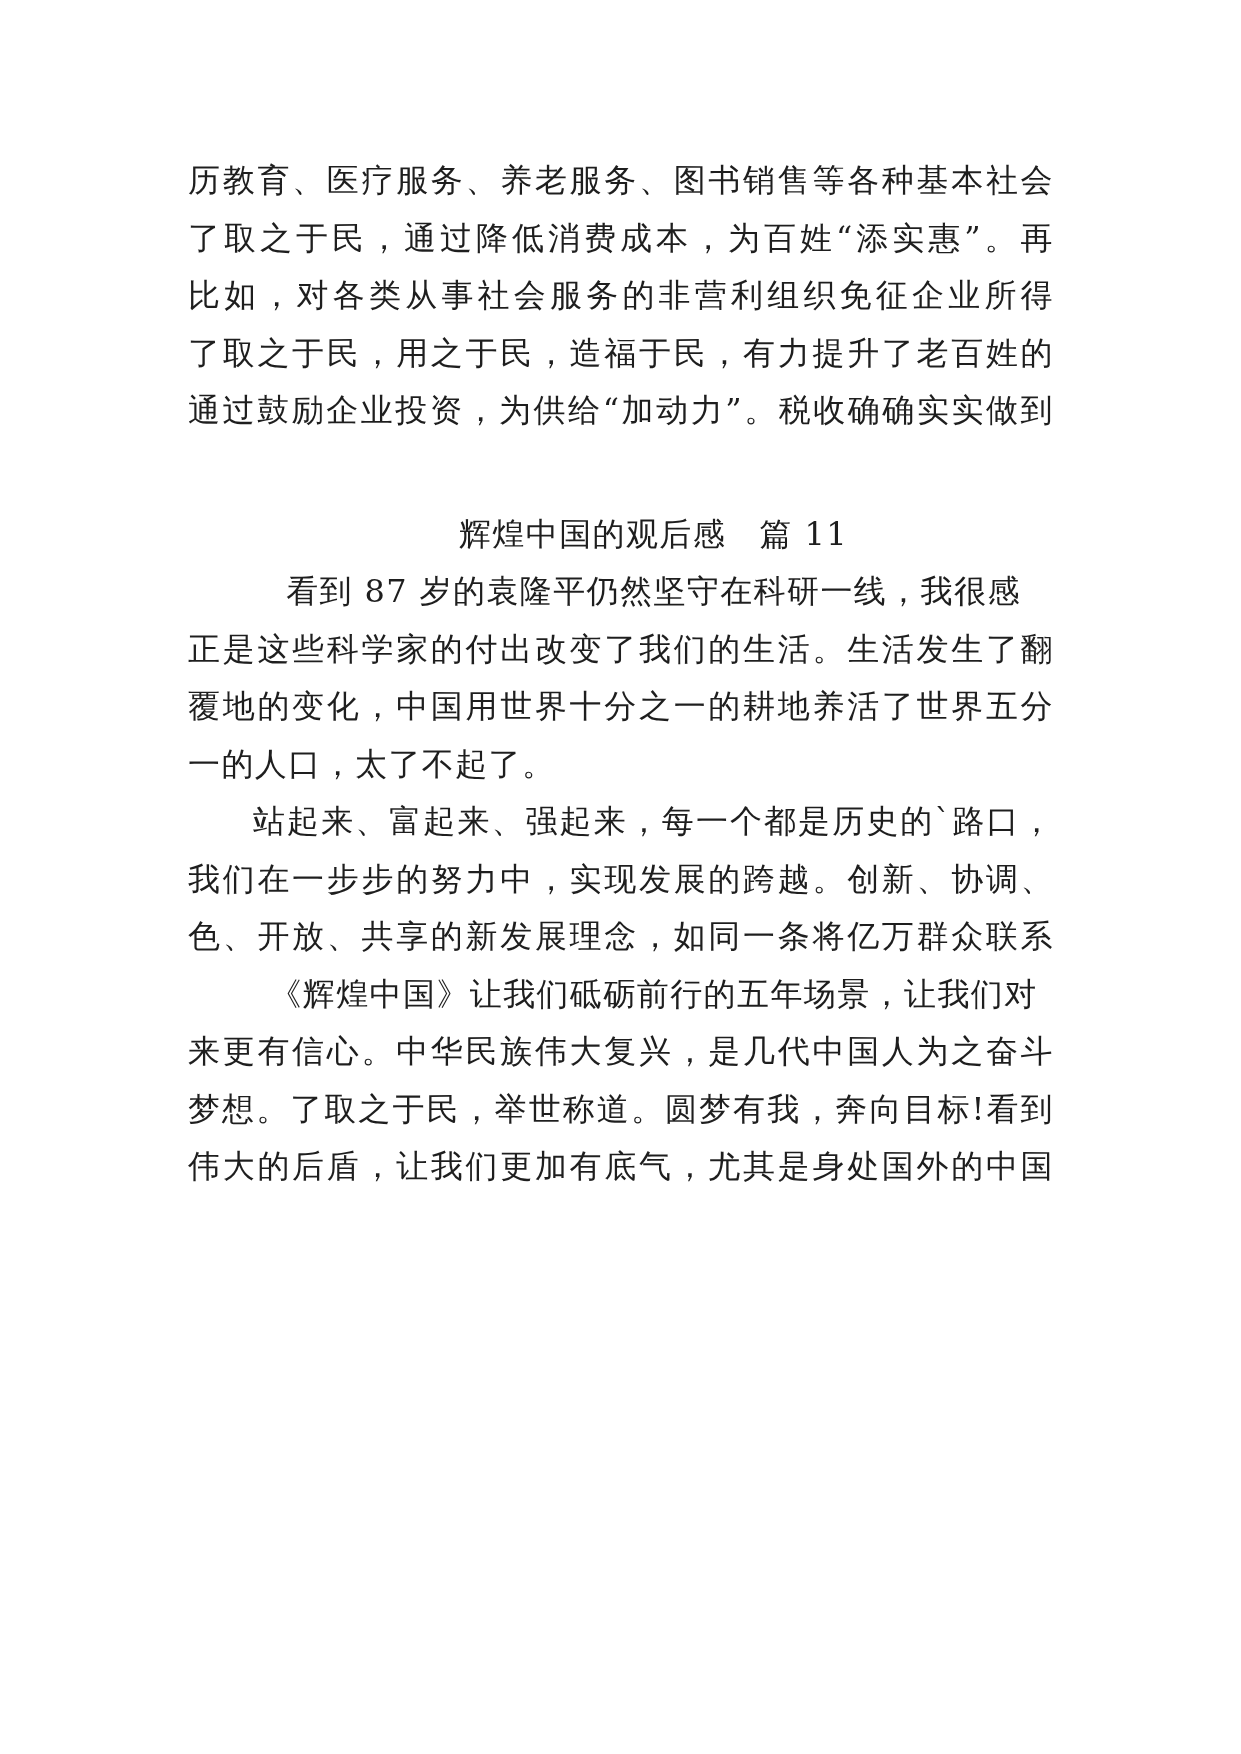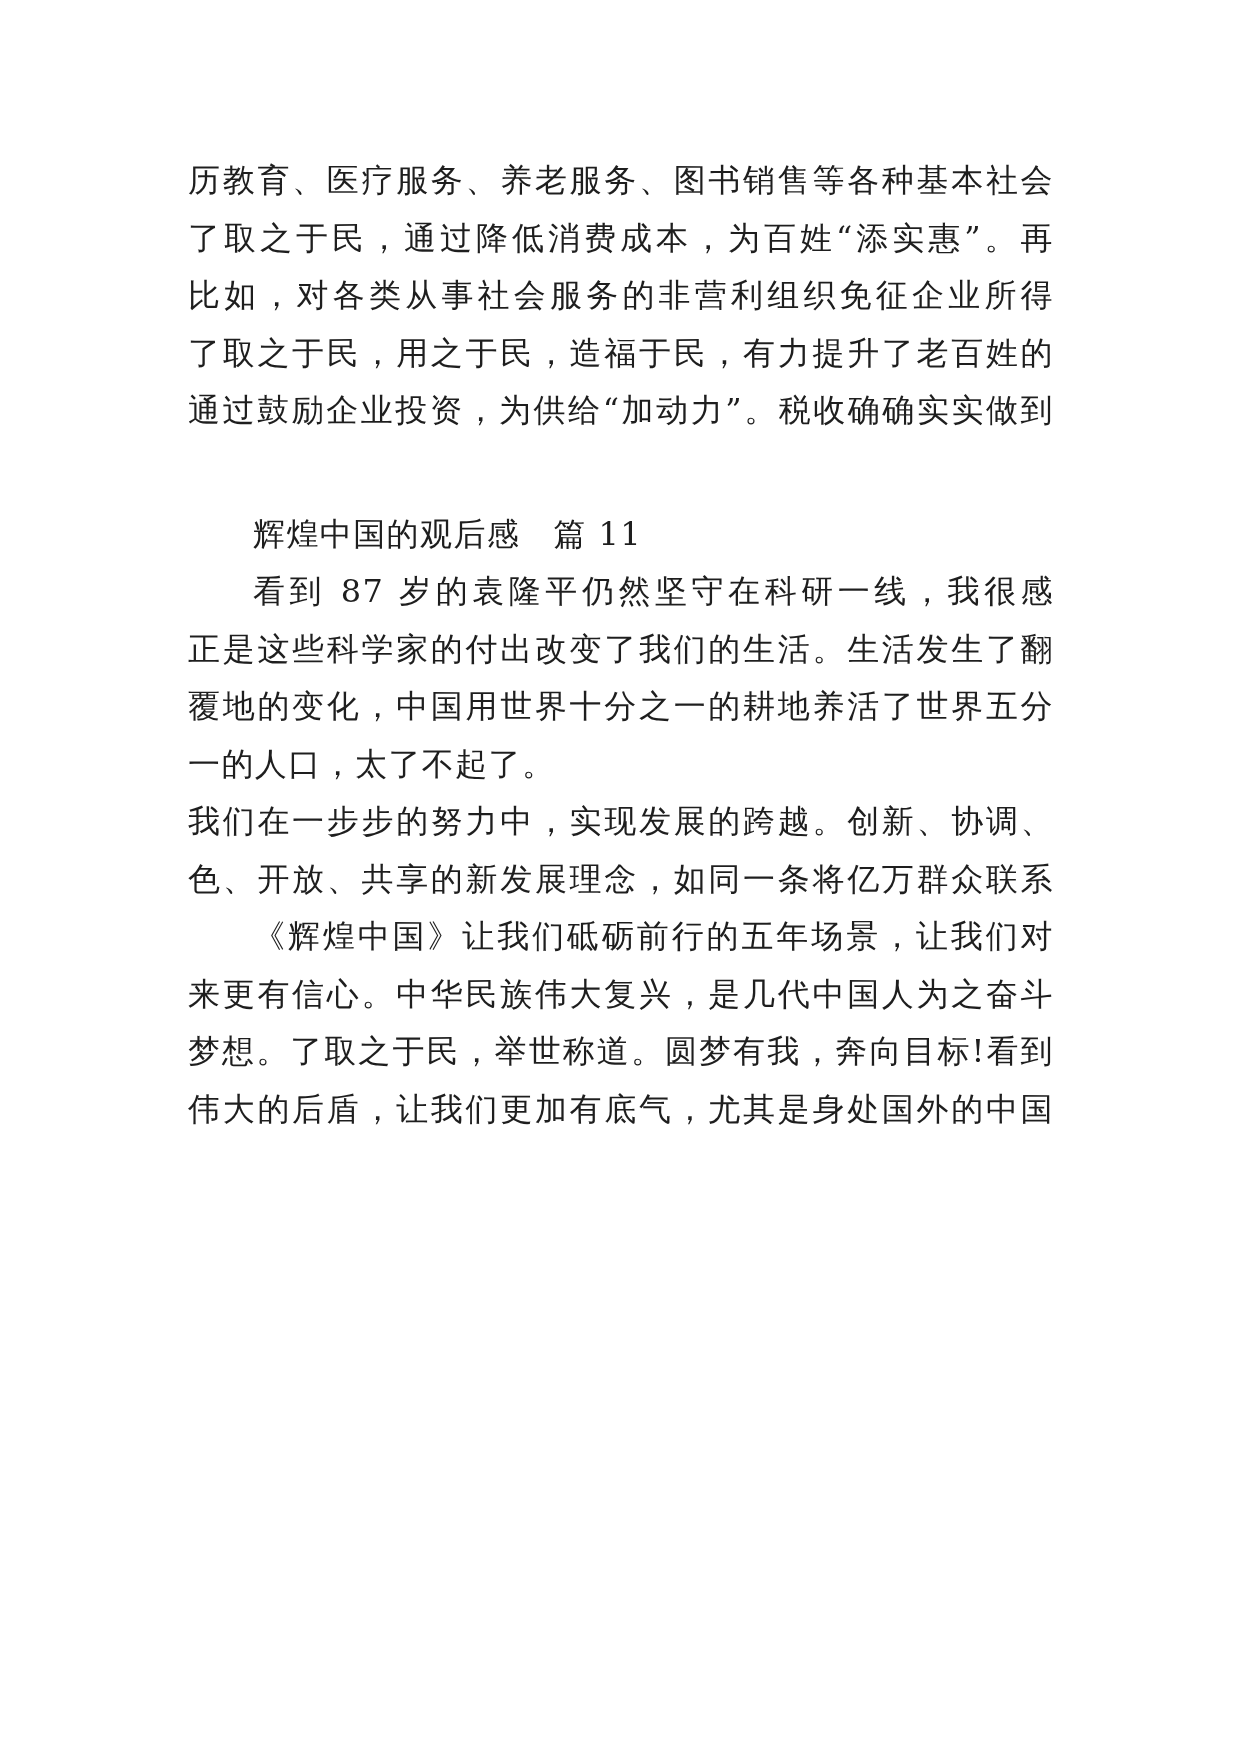--- a/index.html
+++ b/index.html
@@ -30,20 +30,21 @@
     height: 57.5px;
     overflow: hidden;
     text-align: left;
   }
   .line.jl {
     text-align: justify;
     text-align-last: justify;
   }
   .line.ind {
     text-indent: 65px;
+    text-align: center;
   }
   .gap {
     height: 66px;
   }
 </style>
 </head>
 <body>
 
 <div class="page">
   <div class="textblock">
@@ -56,20 +57,21 @@
 
     <div class="gap"></div>
 
     <div class="line ind">辉煌中国的观后感　篇 11</div>
 
     <div class="line ind jl">看到 87 岁的袁隆平仍然坚守在科研一线，我很感动，</div>
     <div class="line jl">正是这些科学家的付出改变了我们的生活。生活发生了翻天</div>
     <div class="line jl">覆地的变化，中国用世界十分之一的耕地养活了世界五分之</div>
     <div class="line">一的人口，太了不起了。</div>
 
+    <div class="line ind jl">站起来、富起来、强起来，每一个都是历史的`路口，</div>
     <div class="line jl">我们在一步步的努力中，实现发展的跨越。创新、协调、绿</div>
     <div class="line jl">色、开放、共享的新发展理念，如同一条将亿万群众联系在</div>
 
     <div class="line ind jl">《辉煌中国》让我们砥砺前行的五年场景，让我们对未</div>
     <div class="line jl">来更有信心。中华民族伟大复兴，是几代中国人为之奋斗的</div>
     <div class="line jl">梦想。了取之于民，举世称道。圆梦有我，奔向目标!看到日</div>
     <div class="line jl">伟大的后盾，让我们更加有底气，尤其是身处国外的中国人，</div>
 
   </div>
 </div>

